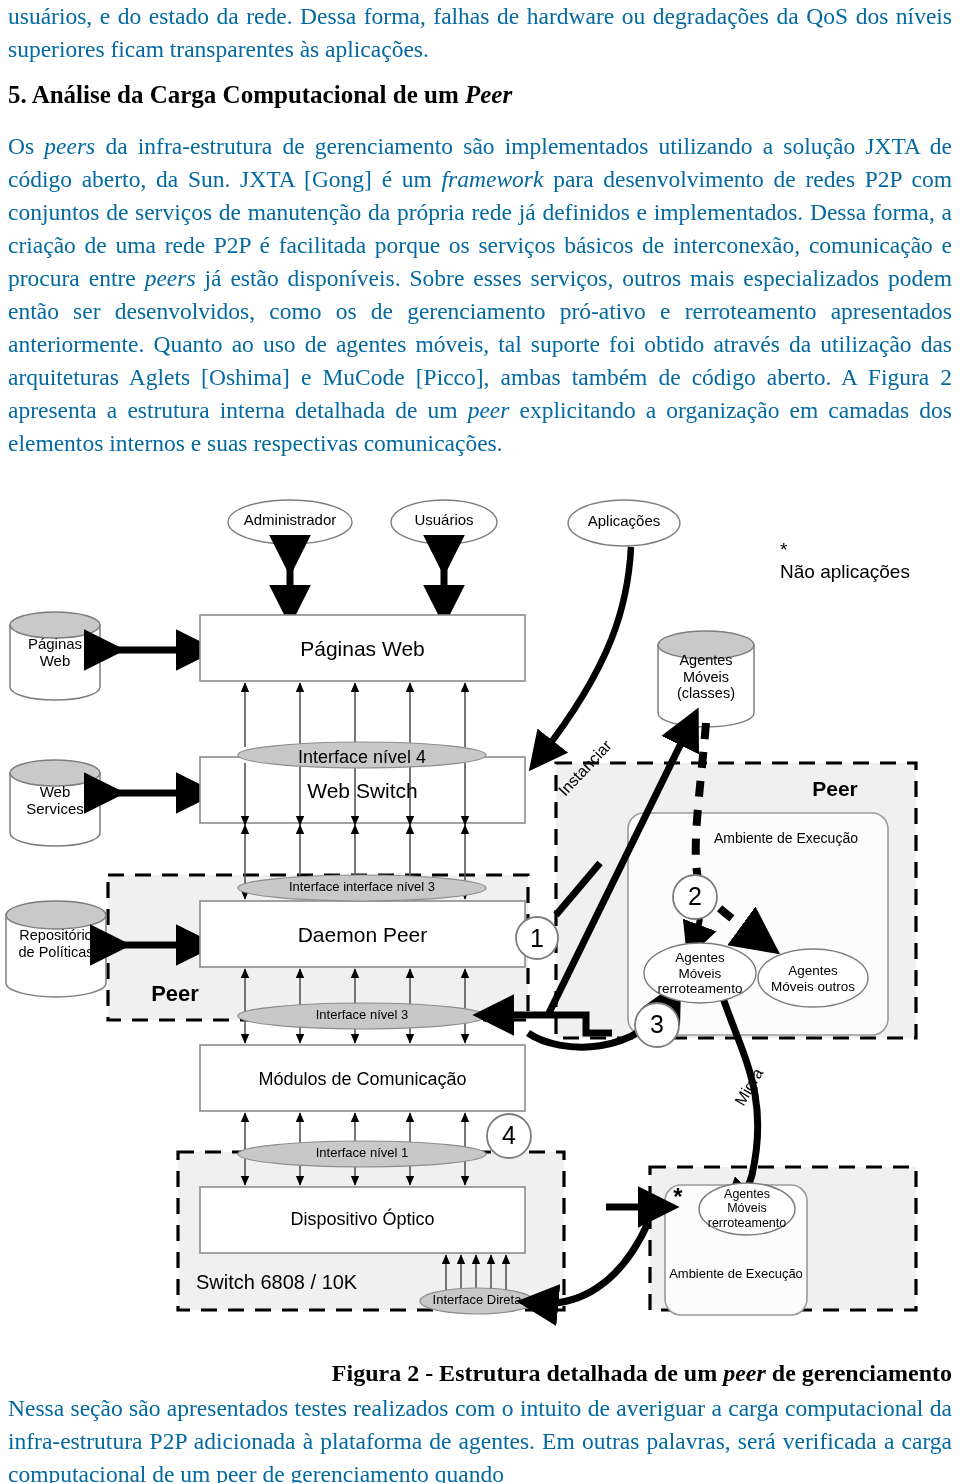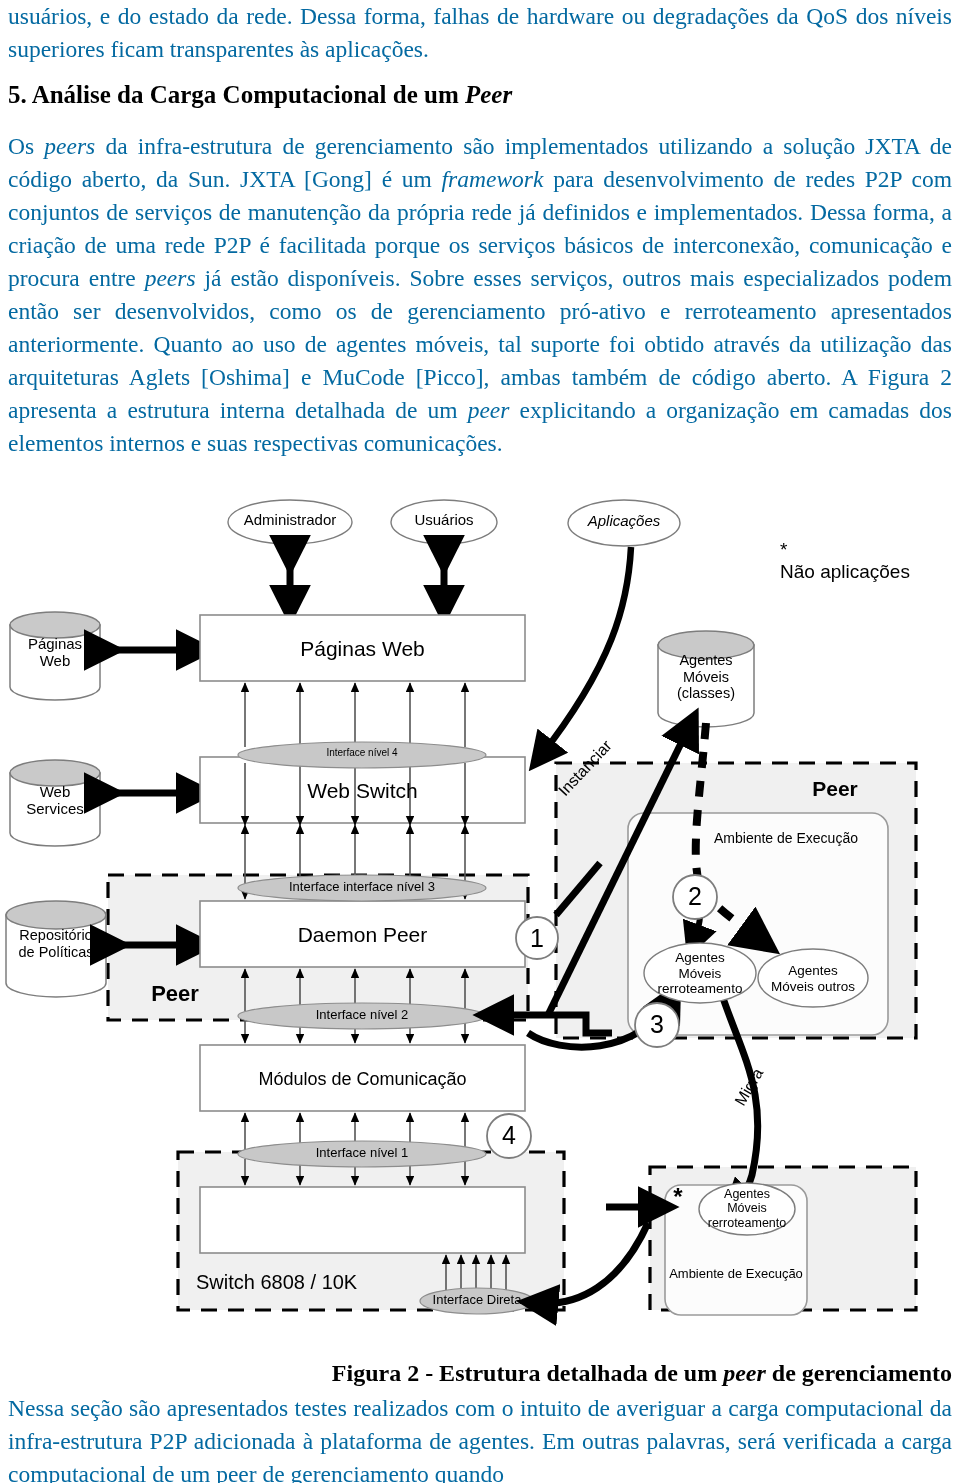--- a/index.html
+++ b/index.html
@@ -213,45 +213,46 @@
   <circle cx="509" cy="641" r="22" fill="#fff" stroke="#7d7d7d" stroke-width="1.8"></circle>
 
   <ellipse cx="700" cy="478" rx="56" ry="30" fill="#fff" stroke="#7d7d7d" stroke-width="1.4"></ellipse>
   <ellipse cx="813" cy="483" rx="55" ry="29" fill="#fff" stroke="#7d7d7d" stroke-width="1.4"></ellipse>
 
   <ellipse cx="747" cy="714" rx="48" ry="26" fill="#fff" stroke="#7d7d7d" stroke-width="1.4"></ellipse>
 </svg>
 
 <div class="fl" style="left:228px;top:16px;width:124px;font-size:15px;">Administrador</div>
 <div class="fl" style="left:391px;top:16px;width:106px;font-size:15px;">Usuários</div>
-<div class="fl" style="left:568px;top:17px;width:112px;font-size:15px;font-style:italic;">Aplicações</div>
+<div class="fl" style="left:568px;top:17px;width:112px;font-size:15px;">Aplicações</div>
 
 <div class="fl" style="left:780px;top:22px;width:190px;text-align:left;font-size:19px;">
   <span>*</span>
   <span>Não aplicações</span>
 </div>
 
 <div class="fl" style="left:10px;top:140px;width:90px;font-size:15px;">Páginas
 Web</div>
 <div class="fl" style="left:10px;top:288px;width:90px;font-size:15px;">Web
 Services</div>
 <div class="fl" style="left:0px;top:432px;width:112px;font-size:14.5px;">Repositório
 de Políticas</div>
 <div class="fl" style="left:652px;top:157px;width:108px;font-size:14.5px;">Agentes
 Móveis
 (classes)</div>
 
 <div class="fl" style="left:200px;top:142px;width:325px;font-size:21px;">Páginas Web</div>
 <div class="fl" style="left:200px;top:284px;width:325px;font-size:21px;">Web Switch</div>
 <div class="fl" style="left:200px;top:428px;width:325px;font-size:21px;">Daemon Peer</div>
 <div class="fl" style="left:200px;top:574px;width:325px;font-size:18px;">Módulos de Comunicação</div>
-
-<div class="fl" style="left:238px;top:252px;width:248px;font-size:10px;">Interface nível 4</div>
+<div class="fl" style="left:200px;top:714px;width:325px;font-size:18px;">Dispositivo Óptico</div>
+
+<div class="fl" style="left:238px;top:252px;width:248px;font-size:18px;">Interface nível 4</div>
 <div class="fl" style="left:238px;top:385px;width:248px;font-size:13px;">Interface interface nível 3</div>
-<div class="fl" style="left:238px;top:513px;width:248px;font-size:13px;">Interface nível 2</div>
+<div class="fl" style="left:238px;top:513px;width:248px;font-size:13px;">Interface nível 3</div>
 <div class="fl" style="left:238px;top:651px;width:248px;font-size:13px;">Interface nível 1</div>
 <div class="fl" style="left:420px;top:798px;width:114px;font-size:13px;">Interface Direta</div>
 
 <div class="fl" style="left:130px;top:486px;width:90px;font-size:22px;font-weight:bold;">Peer</div>
 <div class="fl" style="left:790px;top:282px;width:90px;font-size:21px;font-weight:bold;">Peer</div>
 
 <div class="fl" style="left:196px;top:776px;width:230px;font-size:20px;text-align:left;">Switch 6808 / 10K</div>
 
 <div class="fl" style="left:686px;top:335px;width:200px;font-size:14px;">Ambiente de Execução</div>
 <div class="fl" style="left:650px;top:772px;width:172px;font-size:13px;">Ambiente de Execução</div>

